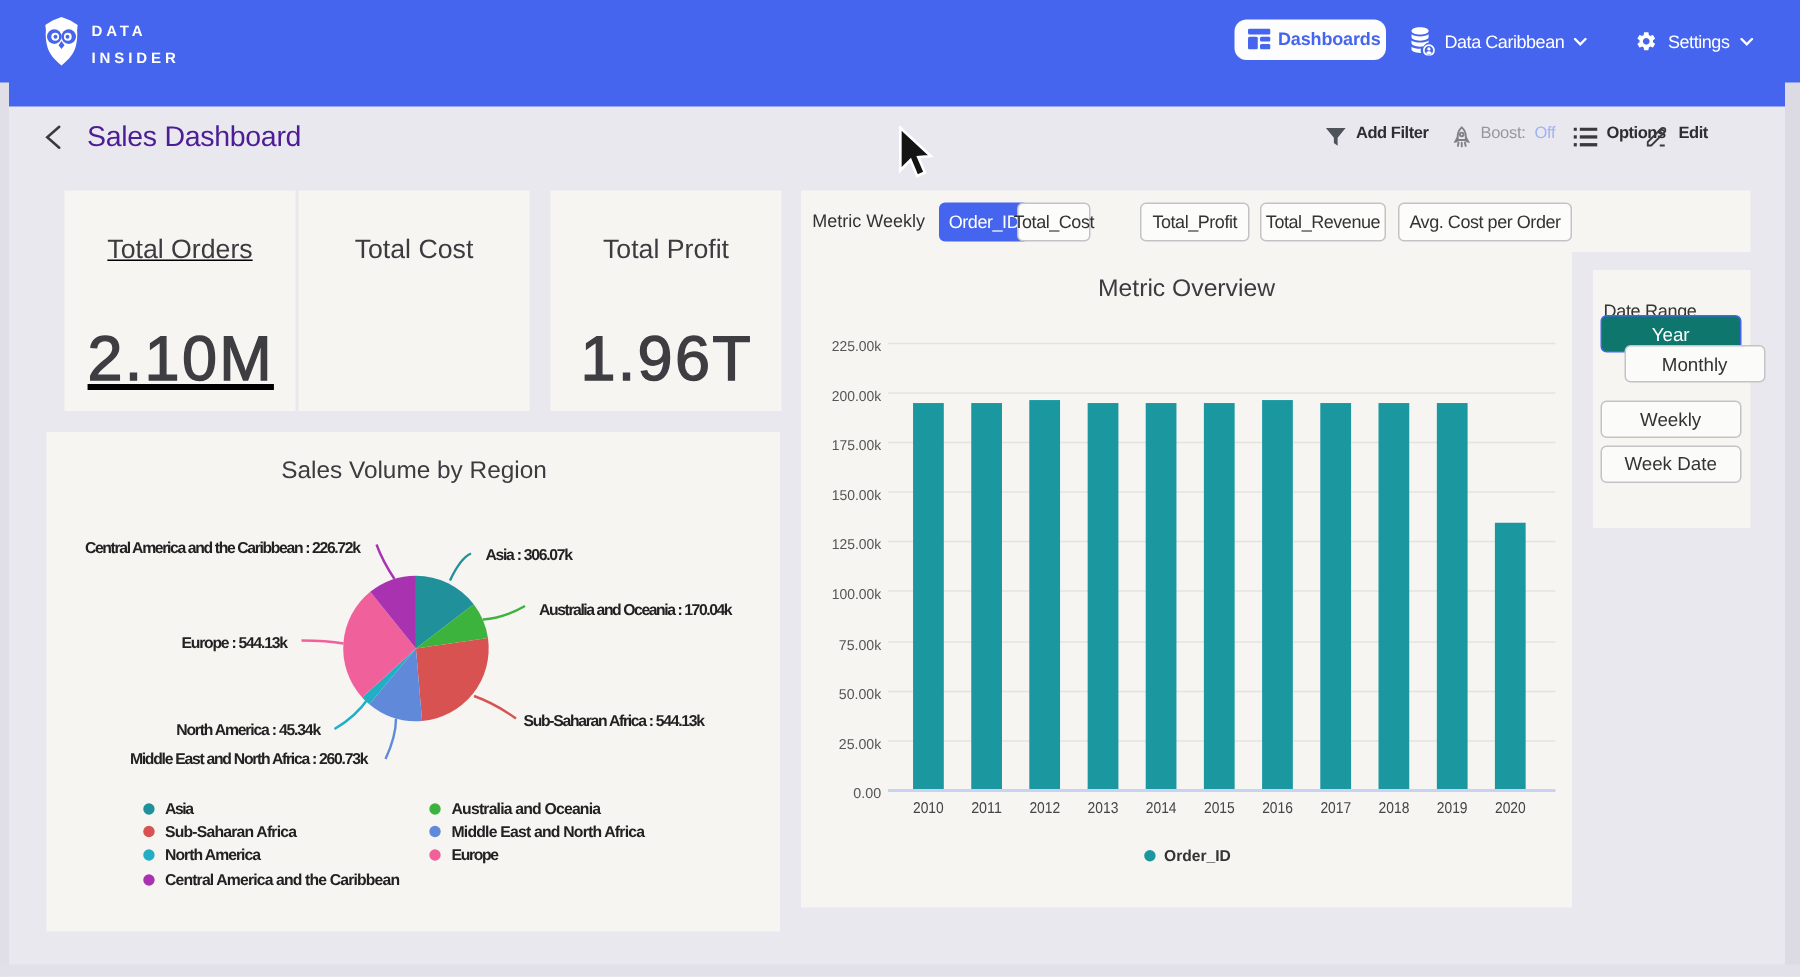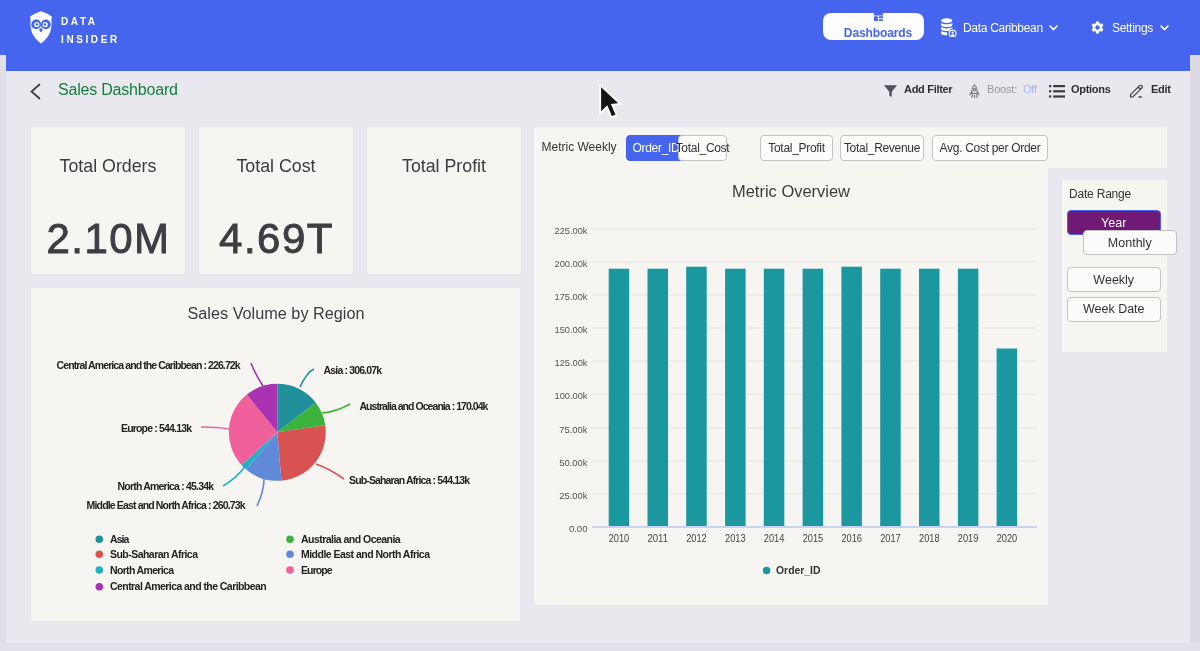--- a/index.html
+++ b/index.html
@@ -4,40 +4,40 @@
 <style>
 * { margin:0; padding:0; box-sizing:border-box; }
 html,body { width:1200px; height:651px; overflow:hidden; }
 body { font-family:"Liberation Sans", sans-serif; background:#eae8ef; position:relative; }
 .abs { position:absolute; }
 .panel { position:absolute; background:#f6f5f2; }
 
 #hdr { position:absolute; left:0; top:0; width:1200px; height:71px; background:#4565ef; }
 #hdr .logo { position:absolute; left:30px; top:11px; }
 .brand { position:absolute; left:61px; top:13px; color:#fff; font-size:10px; font-weight:bold; letter-spacing:2.6px; line-height:17.5px; }
-.pill { position:absolute; left:823px; top:12.5px; width:101px; height:27.5px; background:#fdfdfd; border-radius:8px; color:#4565ef; font-size:12px; font-weight:bold; letter-spacing:-0.1px; display:flex; align-items:center; padding-left:9px; gap:5px;flex-direction:column; }
+.pill { position:absolute; left:823px; top:12.5px; width:101px; height:27.5px; background:#fdfdfd; border-radius:8px; color:#4565ef; font-size:12px; font-weight:bold; letter-spacing:-0.1px; display:flex; align-items:center; padding-left:9px; gap:5px; }
 .hitem { position:absolute; top:0; height:55px; display:flex; align-items:center; gap:6px; color:#fff; font-size:12px; letter-spacing:-0.3px; }
 
-#title { position:absolute; left:58px; top:81px; font-size:16px; color:#15803d; letter-spacing:-0.2px; }
+#title { position:absolute; left:58px; top:81px; font-size:19px; color:#4c1d95; letter-spacing:-0.2px; }
 .tool { position:absolute; top:81px; height:16px; display:flex; align-items:center; gap:6px; font-size:11px; font-weight:bold; letter-spacing:-0.3px; color:#2e2e32; }
 .tool svg { margin-top:4px; }
 
 .kpi { position:absolute; top:127px; width:154px; height:147px; background:#f6f5f2; text-align:center; }
 .kpi .t { margin-top:29px; font-size:17.8px; color:#3b3b40; }
 .kpi .v { margin-top:38px; font-size:42px; font-weight:400; color:#3d3d42; -webkit-text-stroke:0.9px #3d3d42; letter-spacing:1.5px; margin-left:1px; }
 
 #mc { position:absolute; left:534px; top:127px; width:633px; height:41px; background:#f6f5f2; }
 #mc .lbl { position:absolute; left:7.5px; top:13px; font-size:12px; letter-spacing:0px; color:#333; }
 .mbtn { position:absolute; top:8px; height:26px; border:1px solid #c3c3c6; border-radius:4px; background:#fcfcfb; color:#333; font-size:12px; letter-spacing:-0.3px; display:flex; align-items:center; justify-content:center; }
 .mbtn.sel { background:#4565ef; border-color:#4565ef; color:#fff; }
 
 #dr { position:absolute; left:1062px; top:180px; width:105px; height:172px; background:#f6f5f2; }
-#dr .lbl { position:absolute; left:7px; top:7px; font-size:12px; letter-spacing:-0.2px; color:#333; }
+#dr .lbl { position:absolute; left:7px; top:20px; font-size:12px; letter-spacing:-0.2px; color:#333; }
 .dbtn { position:absolute; left:5px; width:93.5px; height:25px; border:1px solid #c3c3c6; border-radius:4px; background:#fbfbfa; color:#333; font-size:12.5px; display:flex; align-items:center; justify-content:center; }
-.dbtn.sel { background:#701a75; border-color:#4565ef; color:#fff; }
+.dbtn.sel { background:#0f766e; border-color:#4565ef; color:#fff; }
 
 .stripL { position:absolute; left:0; top:55px; width:6px; height:596px; background:#e0dee6; }
 .stripR { position:absolute; left:1190px; top:55px; width:10px; height:596px; background:#dcdae3; }
 .stripB { position:absolute; left:0px; top:643px; width:1200px; height:8px; background:#e2e0e8; }
 </style>
 </head>
 <body>
 
 <div id="hdr">
   <svg class="logo" width="22" height="33" viewBox="0 0 22 33">
@@ -122,42 +122,42 @@
   <svg width="16" height="13" viewBox="0 0 16 13" fill="#3a3a3e">
       <rect x="0" y="0" width="2.2" height="2.2"></rect>
       <rect x="4.2" y="0" width="11.8" height="2.2"></rect>
       <rect x="0" y="5.2" width="2.2" height="2.2"></rect>
       <rect x="4.2" y="5.2" width="11.8" height="2.2"></rect>
       <rect x="0" y="10.4" width="2.2" height="2.2"></rect>
       <rect x="4.2" y="10.4" width="11.8" height="2.2"></rect>
     </svg>
   <span>Options</span>
 </div>
-<div class="tool" style="left:1128px;">
+<div class="tool" style="left:1096px;">
   <svg width="17" height="16" viewBox="0 0 24 24" fill="none" stroke="#3a3a3e" stroke-width="1.8">
       <path d="M3 17.5L14.5 6 18 9.5 6.5 21H3z M14.5 6l2-2c.8-.8 2.7-.8 3.5 0s.8 2.7 0 3.5l-2 2"></path>
       <path d="M15 21h5" stroke-width="2"></path>
     </svg>
   <span>Edit</span>
 </div>
 
 <svg class="abs" style="left:598px; top:84px;" width="26" height="40" viewBox="0 0 26 40">
   <path d="M2.2 1.2 L2.2 29.5 L9 22.8 L13.4 33.3 L18.6 31 L14.2 20.8 L22.5 20 Z" fill="#141414" stroke="#fff" stroke-width="1.8"></path>
 </svg>
 
-<div class="kpi" style="left:31px;">
+<div class="kpi" style="left:43px;text-decoration:underline;">
     <div class="t">Total Orders</div>
     <div class="v">2.10M</div>
   </div>
 <div class="kpi" style="left:199px;">
     <div class="t">Total Cost</div>
-    <div class="v">4.69T</div>
   </div>
 <div class="kpi" style="left:367px;">
     <div class="t">Total Profit</div>
+    <div class="v">1.96T</div>
   </div>
 
 <div id="mc">
   <div class="lbl">Metric Weekly</div>
   <div class="mbtn sel" style="left:92px; width:60px;">Order_ID</div>
   <div class="mbtn" style="left:144px; width:49px;">Total_Cost</div>
   <div class="mbtn" style="left:226px; width:73px;">Total_Profit</div>
   <div class="mbtn" style="left:306px; width:84px;text-align:center;">Total_Revenue</div>
   <div class="mbtn" style="left:398px; width:116px;">Avg. Cost per Order</div>
 </div>

